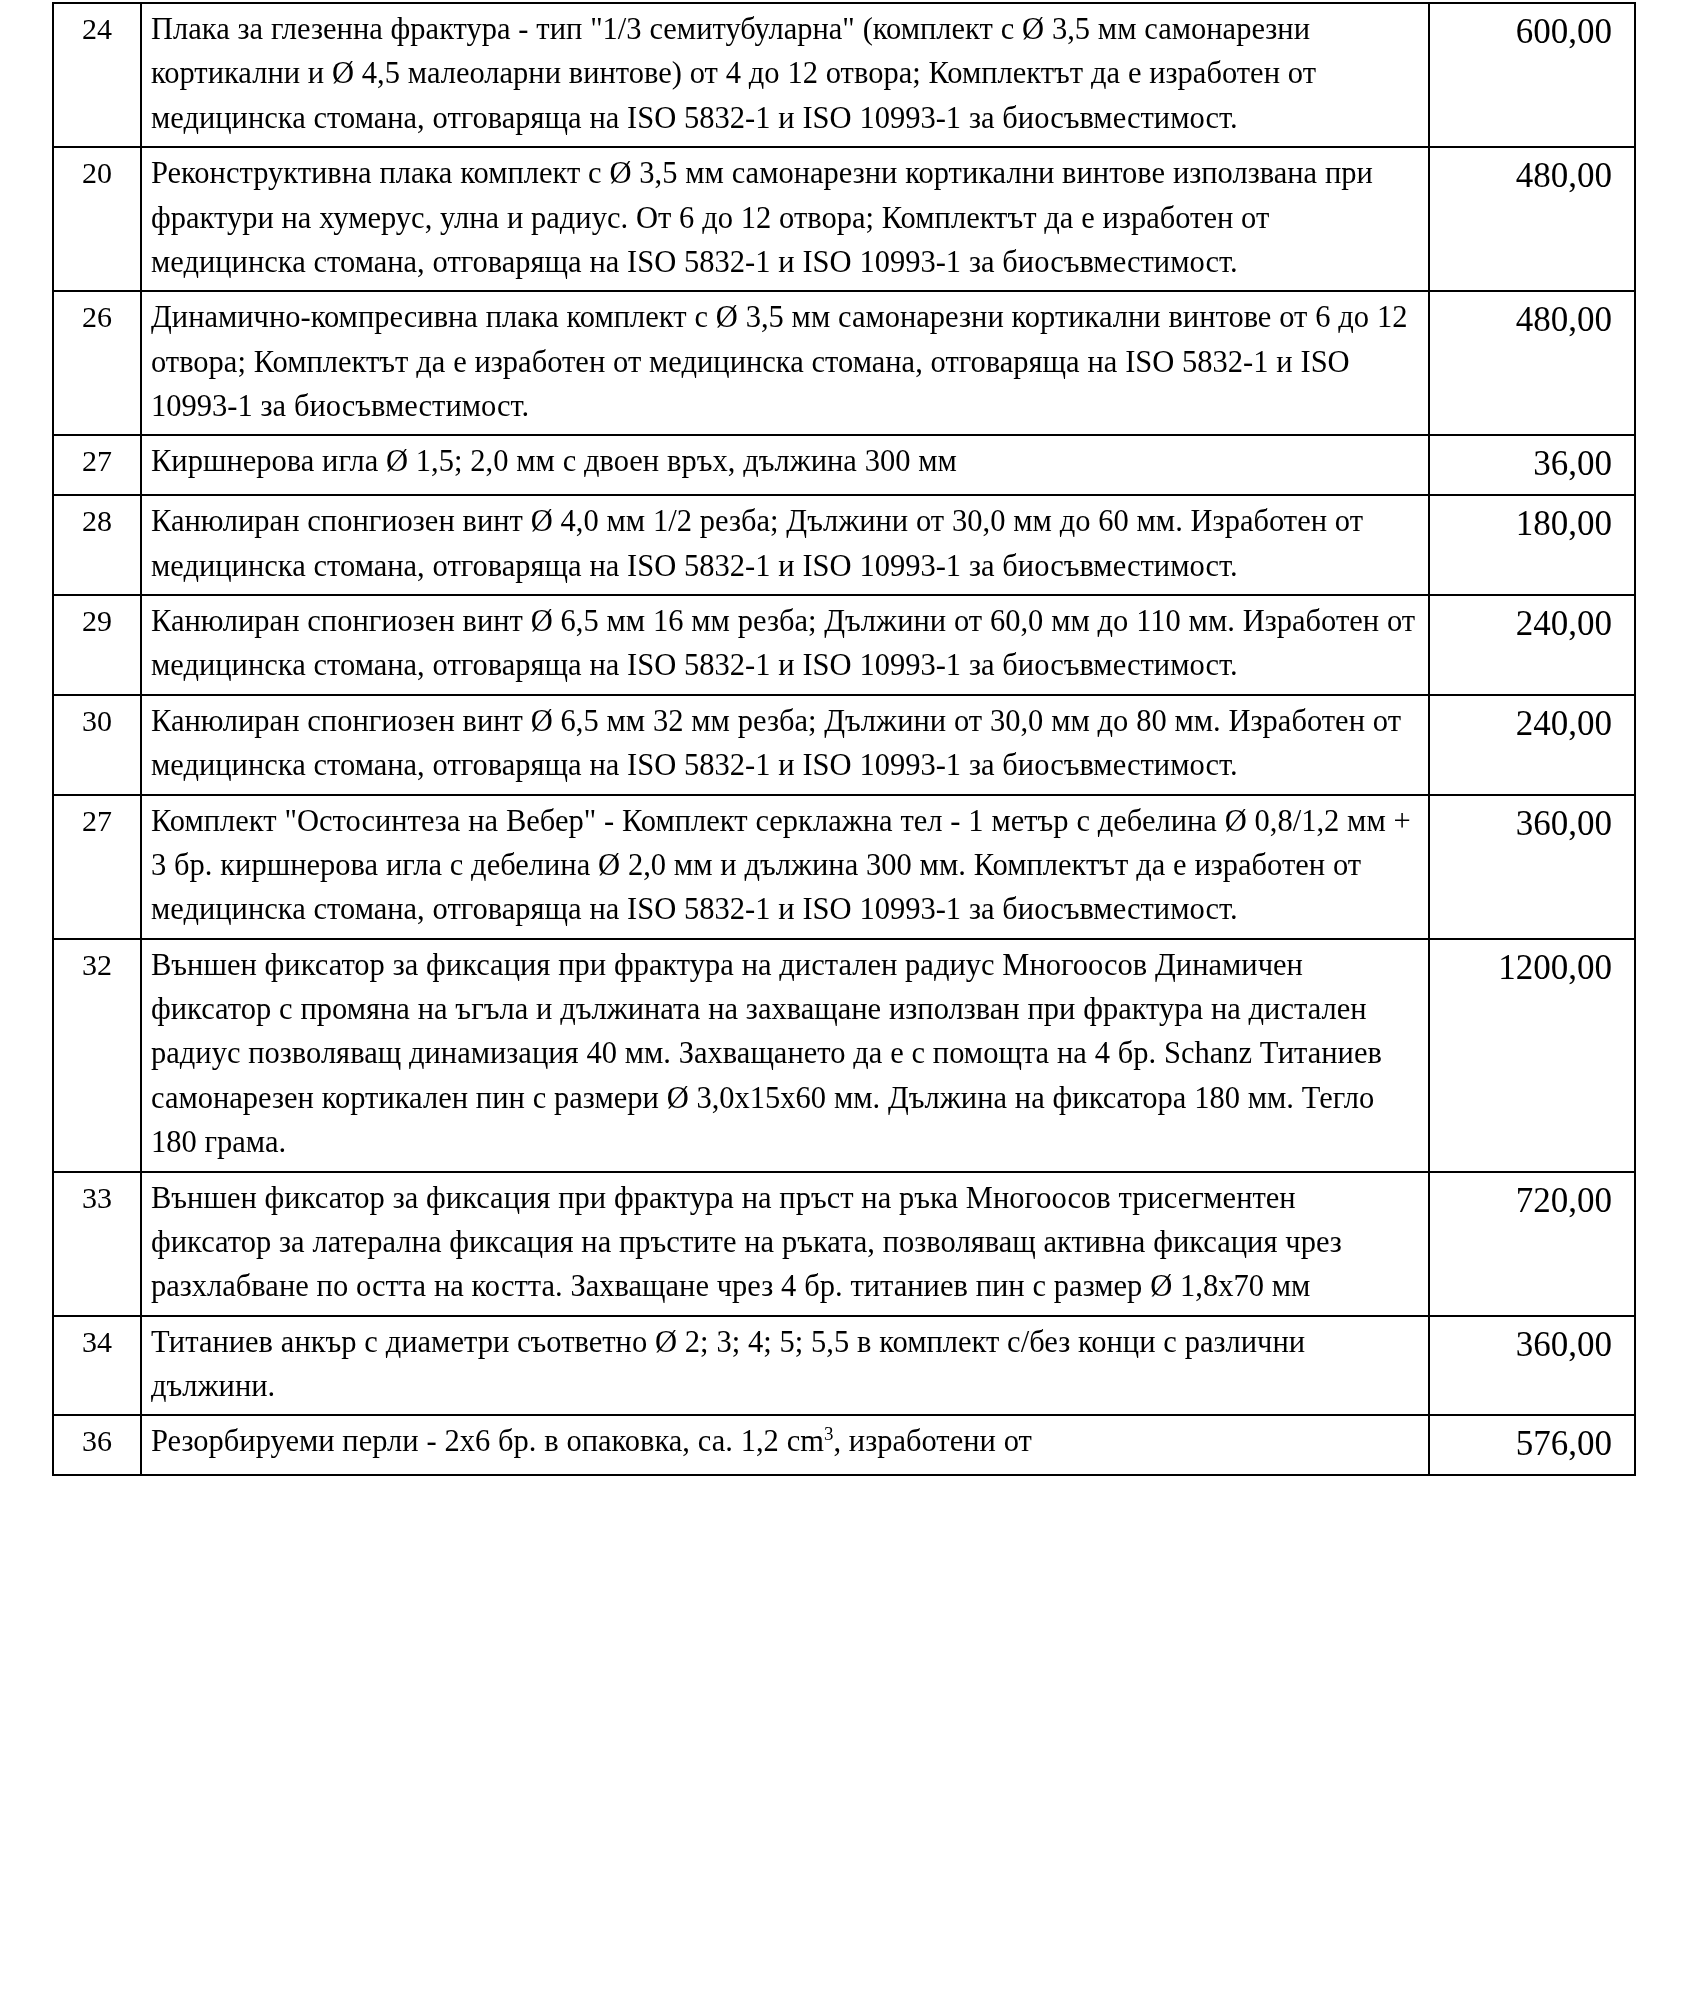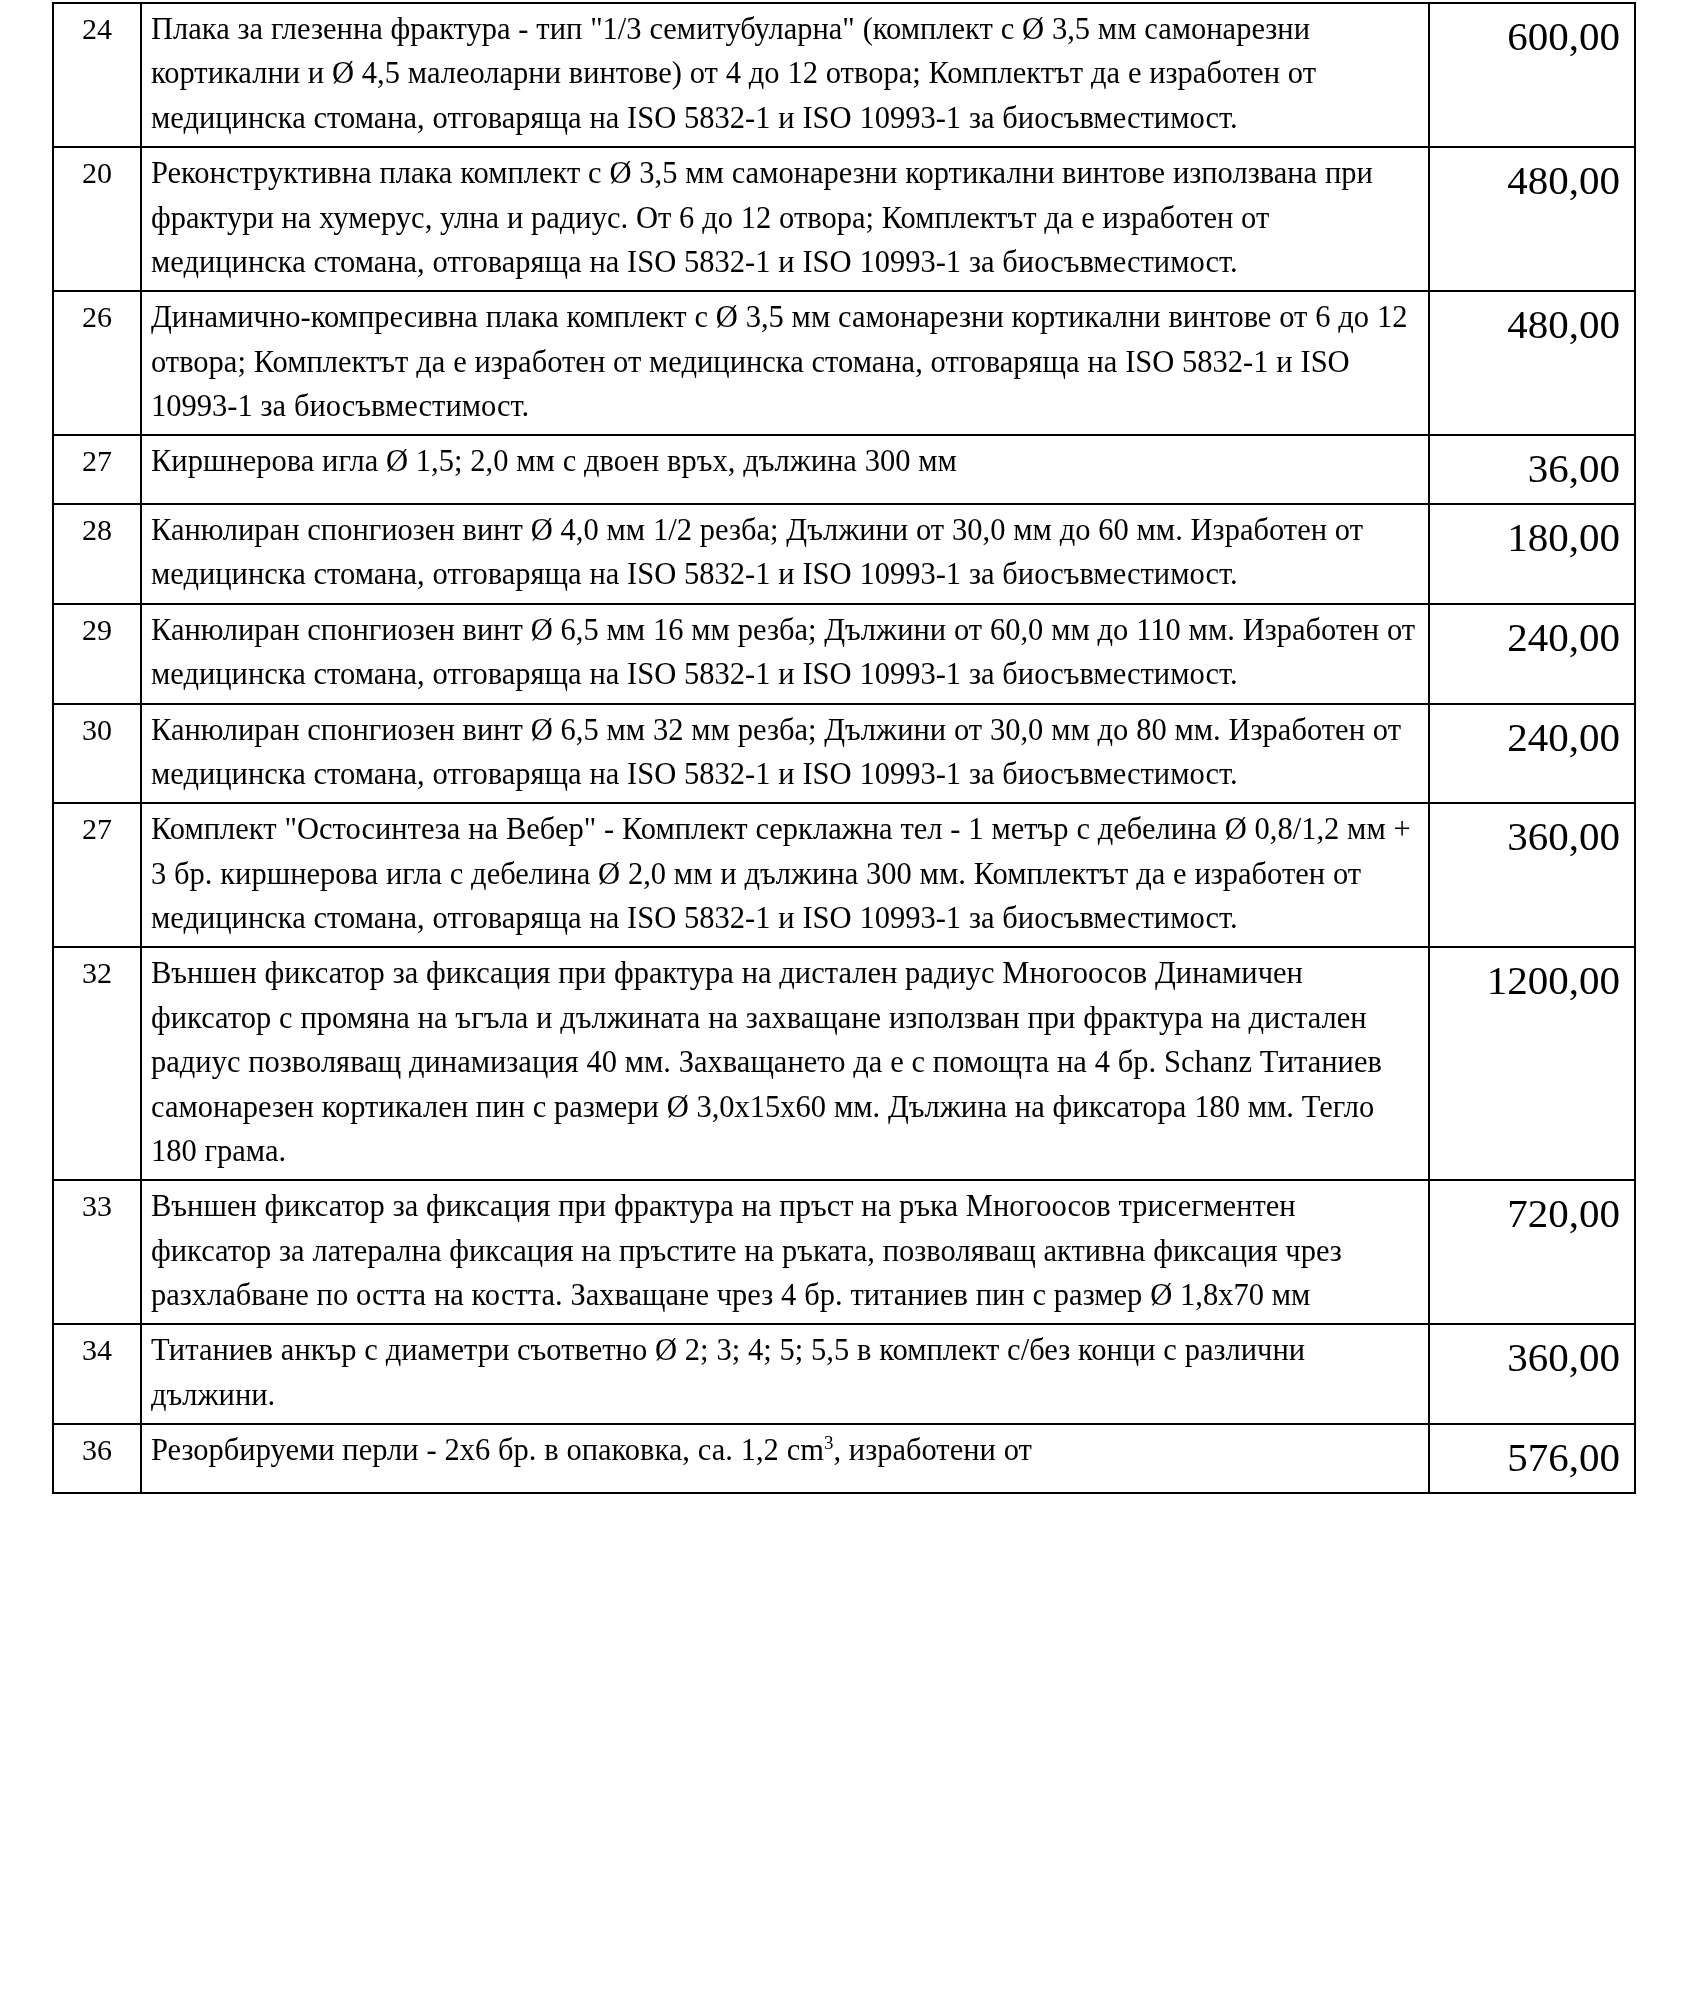--- a/index.html
+++ b/index.html
@@ -46,22 +46,22 @@
     font-size: 30px;
   }
   td.cell-desc {
     text-align: left;
     padding: 3px 12px 6px 9px;
     hyphens: none;
     word-spacing: 0.2px;
   }
   td.cell-price {
     text-align: right;
-    padding: 3px 14px 4px 6px;
-    font-size: 41px;
+    padding: 3px 22px 4px 6px;
+    font-size: 35px;
     white-space: nowrap;
   }
   .cell-desc sup {
     font-size: 0.62em;
     vertical-align: super;
     line-height: 0;
   }
 </style>
 </head>
 <body>

